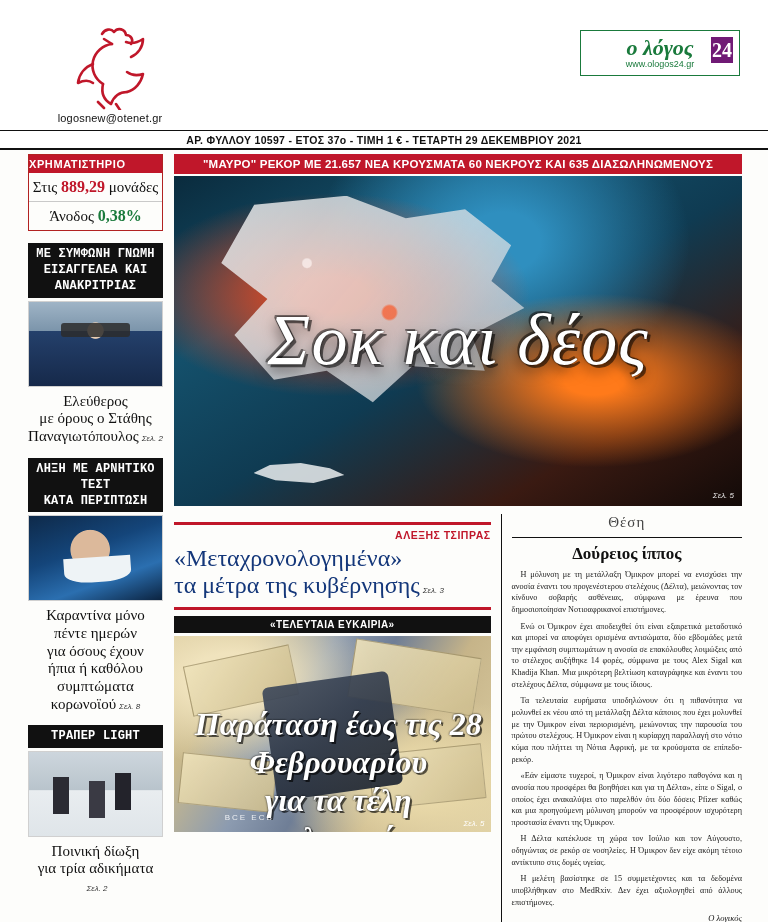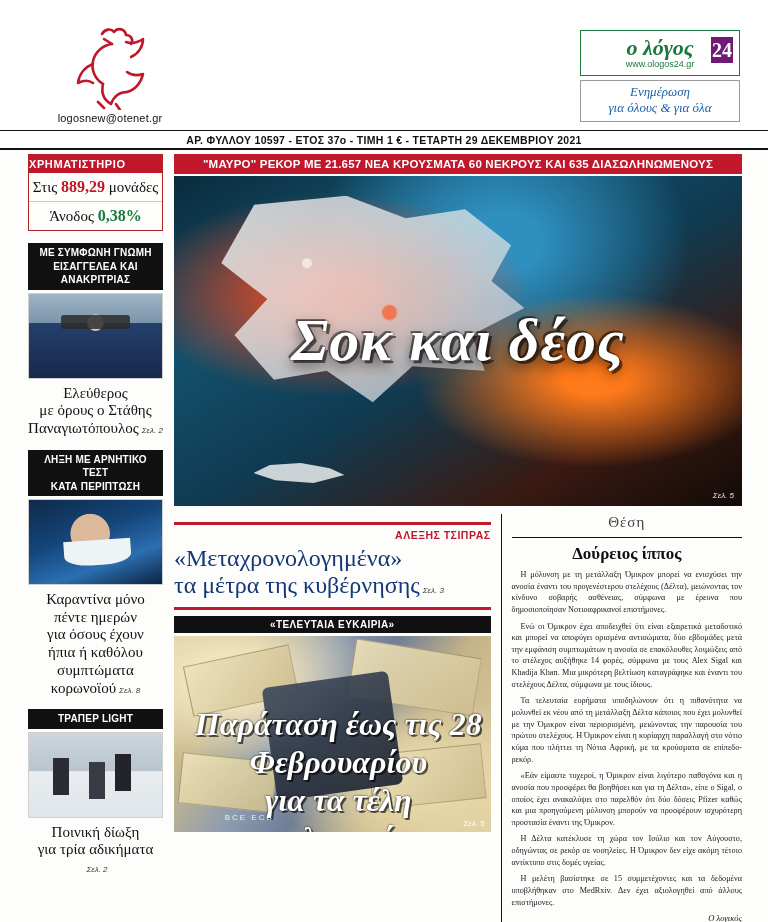--- a/index.html
+++ b/index.html
@@ -165,22 +165,22 @@
   .stocks-row:last-child { border-bottom: none; }
   .stocks-row b { font-size: 16px; }
   .num-red { color: #c0172a; font-weight: bold; }
   .num-green { color: #1a7a3c; font-weight: bold; }
 
   
   .lblock { margin-top: 12px; }
   .lhead {
     background: #111;
     color: #fff;
-    font-family: Liberation Sans, sans-serif;
-    font-size: 10px;
+    font-family: Liberation Mono, monospace;
+    font-size: 12px;
     font-weight: bold;
     text-align: center;
     line-height: 1.35;
     padding: 3px 2px;
     letter-spacing: .2px;
   }
   .lphoto {
     width: 100%;
     height: 86px;
     margin-top: 3px;
@@ -284,23 +284,23 @@
     width: 16%; height: 6%;
     background: rgba(235,238,240,.85);
     clip-path: polygon(0 50%, 18% 10%, 52% 0, 84% 26%, 100% 60%, 66% 100%, 24% 86%);
   }
   .hero-title {
     position: absolute;
     left: 0; right: 0; top: 50%;
     transform: translateY(-52%);
     text-align: center;
     font-family: "Liberation Serif", serif;
-    font-weight: bold;
-    font-style: italic;
-    font-size: 60px;
+    font-weight: normal;
+    font-style: italic;
+    font-size: 72px;
     line-height: 1;
     color: #ffffff;
     letter-spacing: 1px;
     text-shadow:
       0 0 2px #000, 3px 3px 0 rgba(0,0,0,.55),
       -2px -2px 0 rgba(0,0,0,.45), 0 6px 14px rgba(0,0,0,.6);
   }
   .hero-ref {
     position:absolute;
     right: 8px; bottom: 6px;
@@ -468,24 +468,20 @@
       <div class="logo-mail">logosnew@otenet.gr</div>
     </div>
 
 
     <div class="web-box">
       <div class="web-logo">
         <div class="wl-mark">24</div>
         <div class="wl-main">ο λόγος</div>
         <div class="wl-url">www.ologos24.gr</div>
       </div>
-      <div class="web-tag">
-        <div>Ενημέρωση</div>
-        <div>για όλους &amp; για όλα</div>
-      </div>
     </div>
 
     <div class="issue-line">ΑΡ. ΦΥΛΛΟΥ 10597 - ΕΤΟΣ 37ο - ΤΙΜΗ 1 € - ΤΕΤΑΡΤΗ 29 ΔΕΚΕΜΒΡΙΟΥ 2021</div>
   </div>
 
   <div class="body-wrap">
 
     <div class="col-left">
 
       <div class="stocks">

